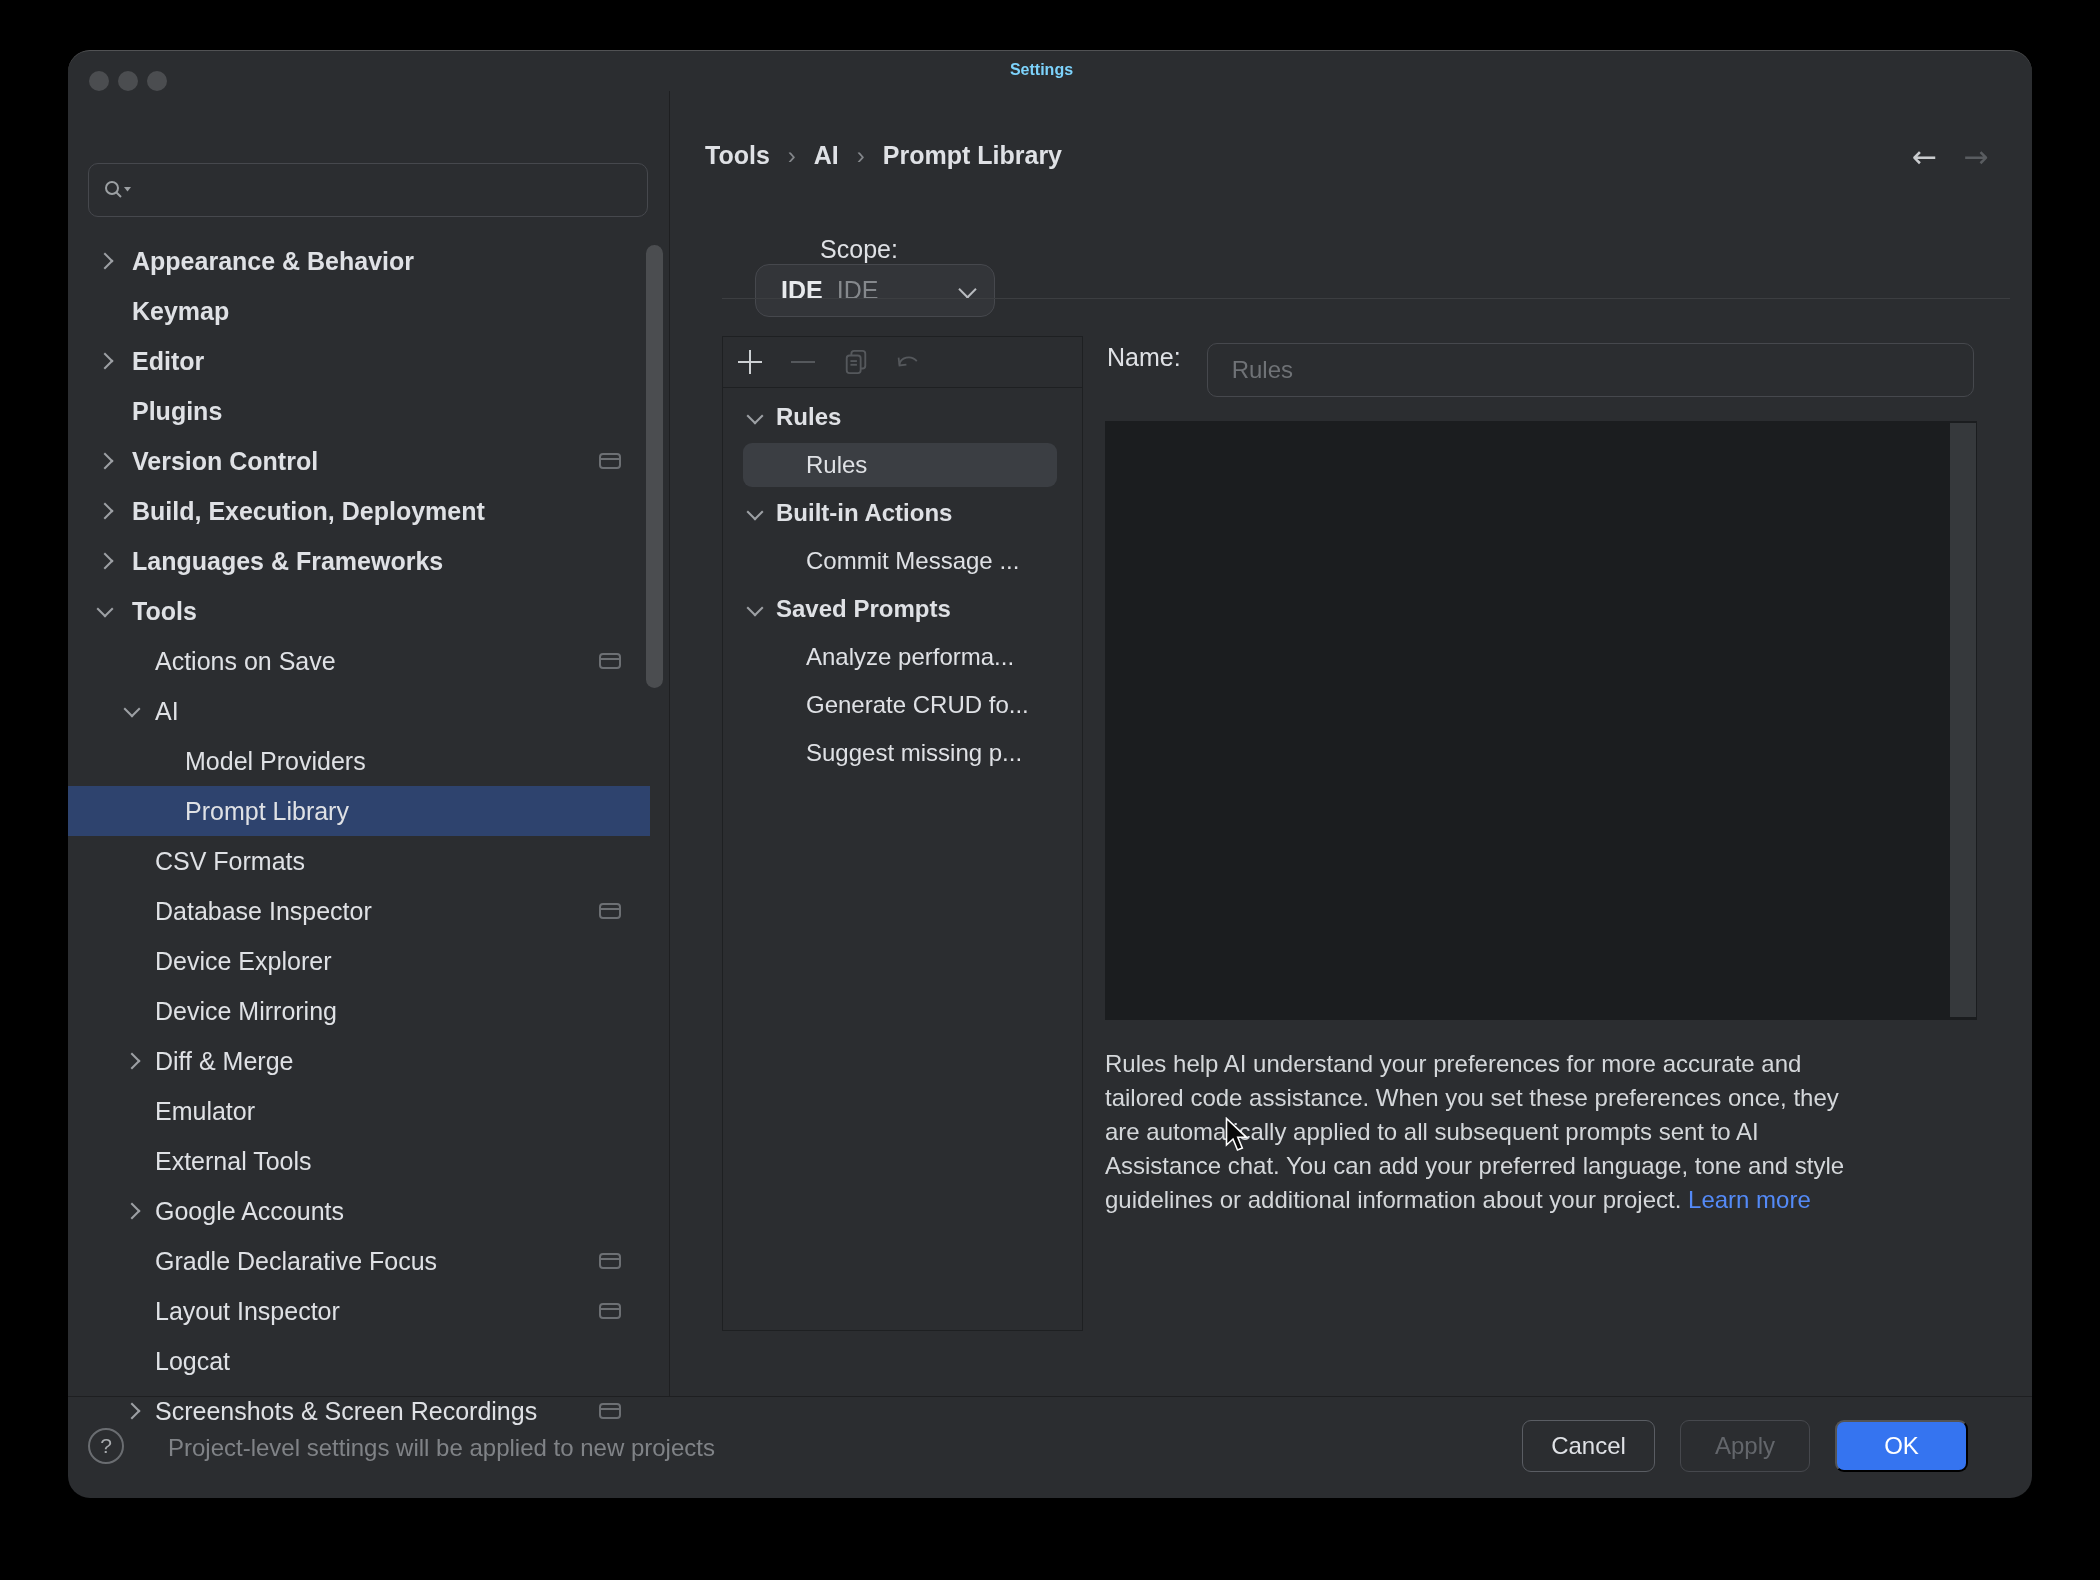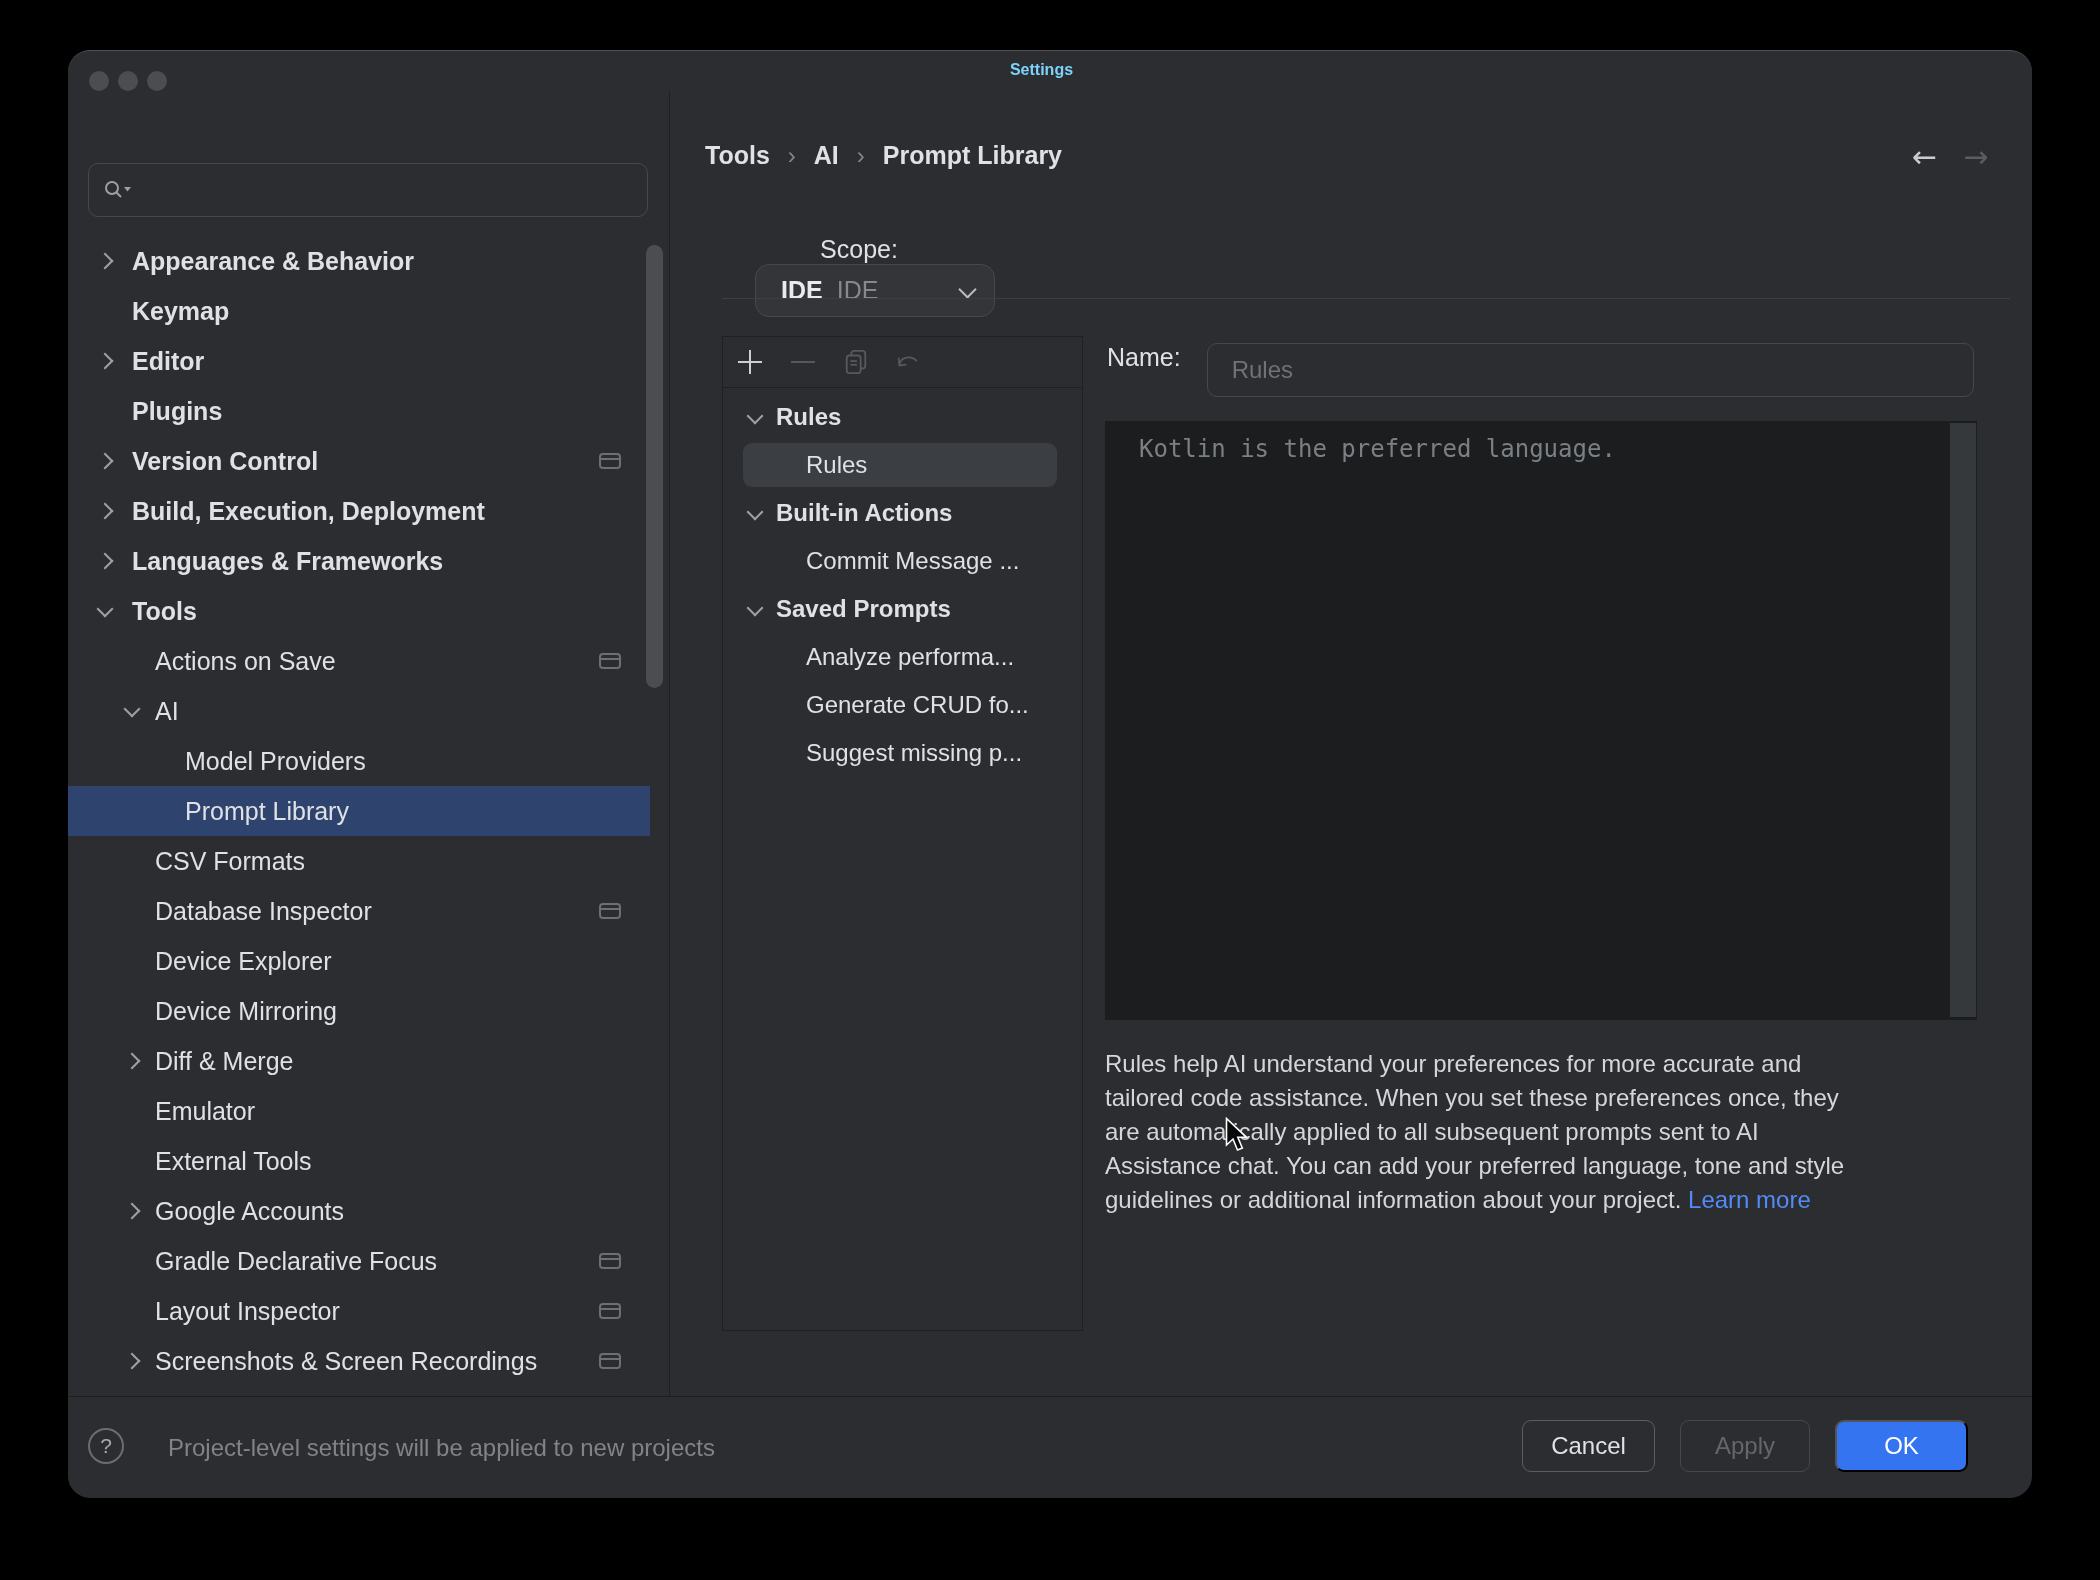--- a/index.html
+++ b/index.html
@@ -206,20 +206,23 @@
         </div>
       <div class="nav-row l2">
           <span class="lbl">Gradle Declarative Focus</span>
           <span class="proj-icon"></span>
         </div>
       <div class="nav-row l2">
           <span class="lbl">Layout Inspector</span>
           <span class="proj-icon"></span>
         </div>
       <div class="nav-row l2">
+          <span class="lbl">Logcat</span>
+        </div>
+      <div class="nav-row l2">
           <span class="chev right c2"></span>
           <span class="lbl">Screenshots &amp; Screen Recordings</span>
           <span class="proj-icon"></span>
         </div>
     </div>
     <div class="side-scroll"></div>
   </div>
   <div class="v-divider"></div>
 
   <div class="breadcrumb">
@@ -302,21 +305,20 @@
         <span class="clbl">Suggest missing p...</span>
       </div>
     </div>
   </div>
 
   <div class="name-row">
     <span class="name-label">Name:</span>
     <input class="name-input" type="text" placeholder="Rules" style="">
   </div>
   <div class="editor">
-    <div class="editor-text">Kotlin is the preferred language.</div>
     <div class="editor-scroll"></div>
   </div>
 
   <div class="desc">
     <div>Rules help AI understand your preferences for more accurate and</div>
     <div>tailored code assistance. When you set these preferences once, they</div>
     <div>are automatically applied to all subsequent prompts sent to AI</div>
     <div>Assistance chat. You can add your preferred language, tone and style</div>
     <div><span>guidelines or additional information about your project. </span><a href="#">Learn more</a></div>
   </div>

